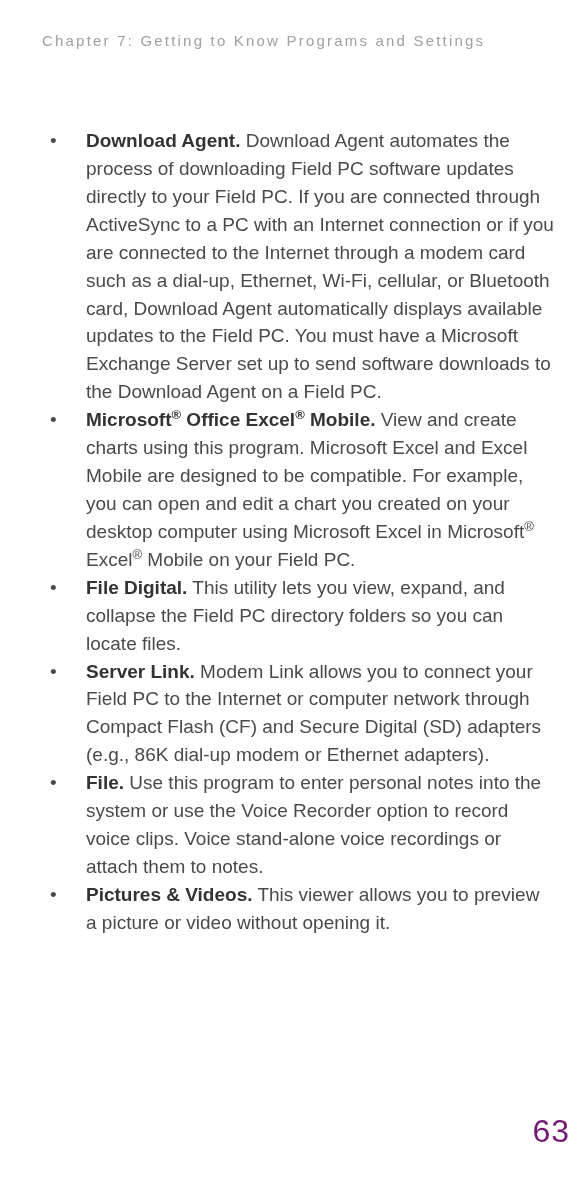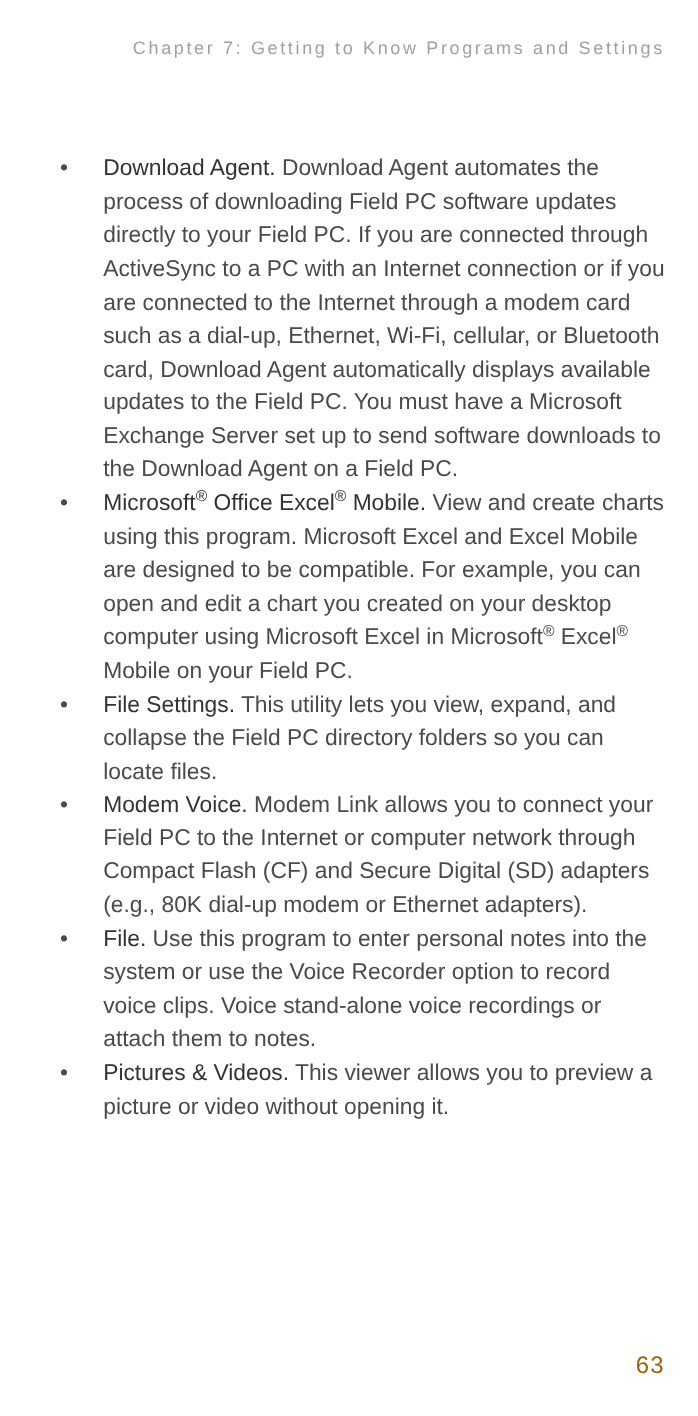--- a/index.html
+++ b/index.html
@@ -13,21 +13,21 @@
       background: #fff;
       font-family: Arial, Helvetica, sans-serif;
       color: #4a4a4a;
       position: relative;
       padding: 32px 28px 0 42px;
     }
     .chapter-header {
       font-size: 15px;
       letter-spacing: 2.2px;
       color: #a0a0a0;
-      text-align: right;
+      text-align: left;
       margin-bottom: 78px;
       font-weight: 400;
       padding-right: -4px;
     }
     .content {
       padding-left: 0;
     }
     ul {
       list-style: none;
     }
@@ -40,59 +40,59 @@
       color: #4a4a4a;
     }
     .bullet {
       position: absolute;
       left: 8px;
       top: 0;
       font-size: 19px;
       color: #4a4a4a;
     }
     .bold {
-      font-weight: 400;
+      font-weight: 700;
       color: #333;
     }
     .reg {
       font-size: 13px;
       vertical-align: super;
       line-height: 0;
     }
     .page-number {
       position: absolute;
       bottom: 30px;
-      right: 28px;
-      font-size: 20px;
-      color: #a16207;
+      right: 12px;
+      font-size: 32px;
+      color: #701a75;
       letter-spacing: 1px;
     }
   </style>
 </head>
 <body>
 
 <div class="chapter-header">Chapter 7:  Getting to Know Programs and Settings</div>
 
 <div class="content">
   <ul>
     <li>
       <span class="bullet">•</span>
       <span class="bold">Download Agent.</span><span> Download Agent automates the process of downloading Field PC software updates directly to your Field PC. If you are connected through ActiveSync to a PC with an Internet connection or if you are connected to the Internet through a modem card such as a dial-up, Ethernet, Wi-Fi, cellular, or Bluetooth card, Download Agent automatically displays available updates to the Field PC. You must have a Microsoft Exchange Server set up to send software downloads to the Download Agent on a Field PC.</span>
     </li>
     <li>
       <span class="bullet">•</span>
       <span class="bold">Microsoft<span class="reg">®</span> Office Excel<span class="reg">®</span> Mobile.</span><span> View and create charts using this program. Microsoft Excel and Excel Mobile are designed to be compatible. For example, you can open and edit a chart you created on your desktop computer using Microsoft Excel in Microsoft<span class="reg">®</span> Excel<span class="reg">®</span> Mobile on your Field PC.</span>
     </li>
     <li>
       <span class="bullet">•</span>
-      <span class="bold">File Settings.</span><span> This utility lets you view, expand, and collapse the Field PC directory folders so you can locate files.</span>
+      <span class="bold">File Digital.</span><span> This utility lets you view, expand, and collapse the Field PC directory folders so you can locate files.</span>
     </li>
     <li>
       <span class="bullet">•</span>
-      <span class="bold">Modem Voice.</span><span> Modem Link allows you to connect your Field PC to the Internet or computer network through Compact Flash (CF) and Secure Digital (SD) adapters (e.g., 80K dial-up modem or Ethernet adapters).</span>
+      <span class="bold">Server Link.</span><span> Modem Link allows you to connect your Field PC to the Internet or computer network through Compact Flash (CF) and Secure Digital (SD) adapters (e.g., 86K dial-up modem or Ethernet adapters).</span>
     </li>
     <li>
       <span class="bullet">•</span>
       <span class="bold">File.</span><span> Use this program to enter personal notes into the system or use the Voice Recorder option to record voice clips. Voice stand-alone voice recordings or attach them to notes.</span>
     </li>
     <li>
       <span class="bullet">•</span>
       <span class="bold">Pictures &amp; Videos.</span><span> This viewer allows you to preview a picture or video without opening it.</span>
     </li>
   </ul>

